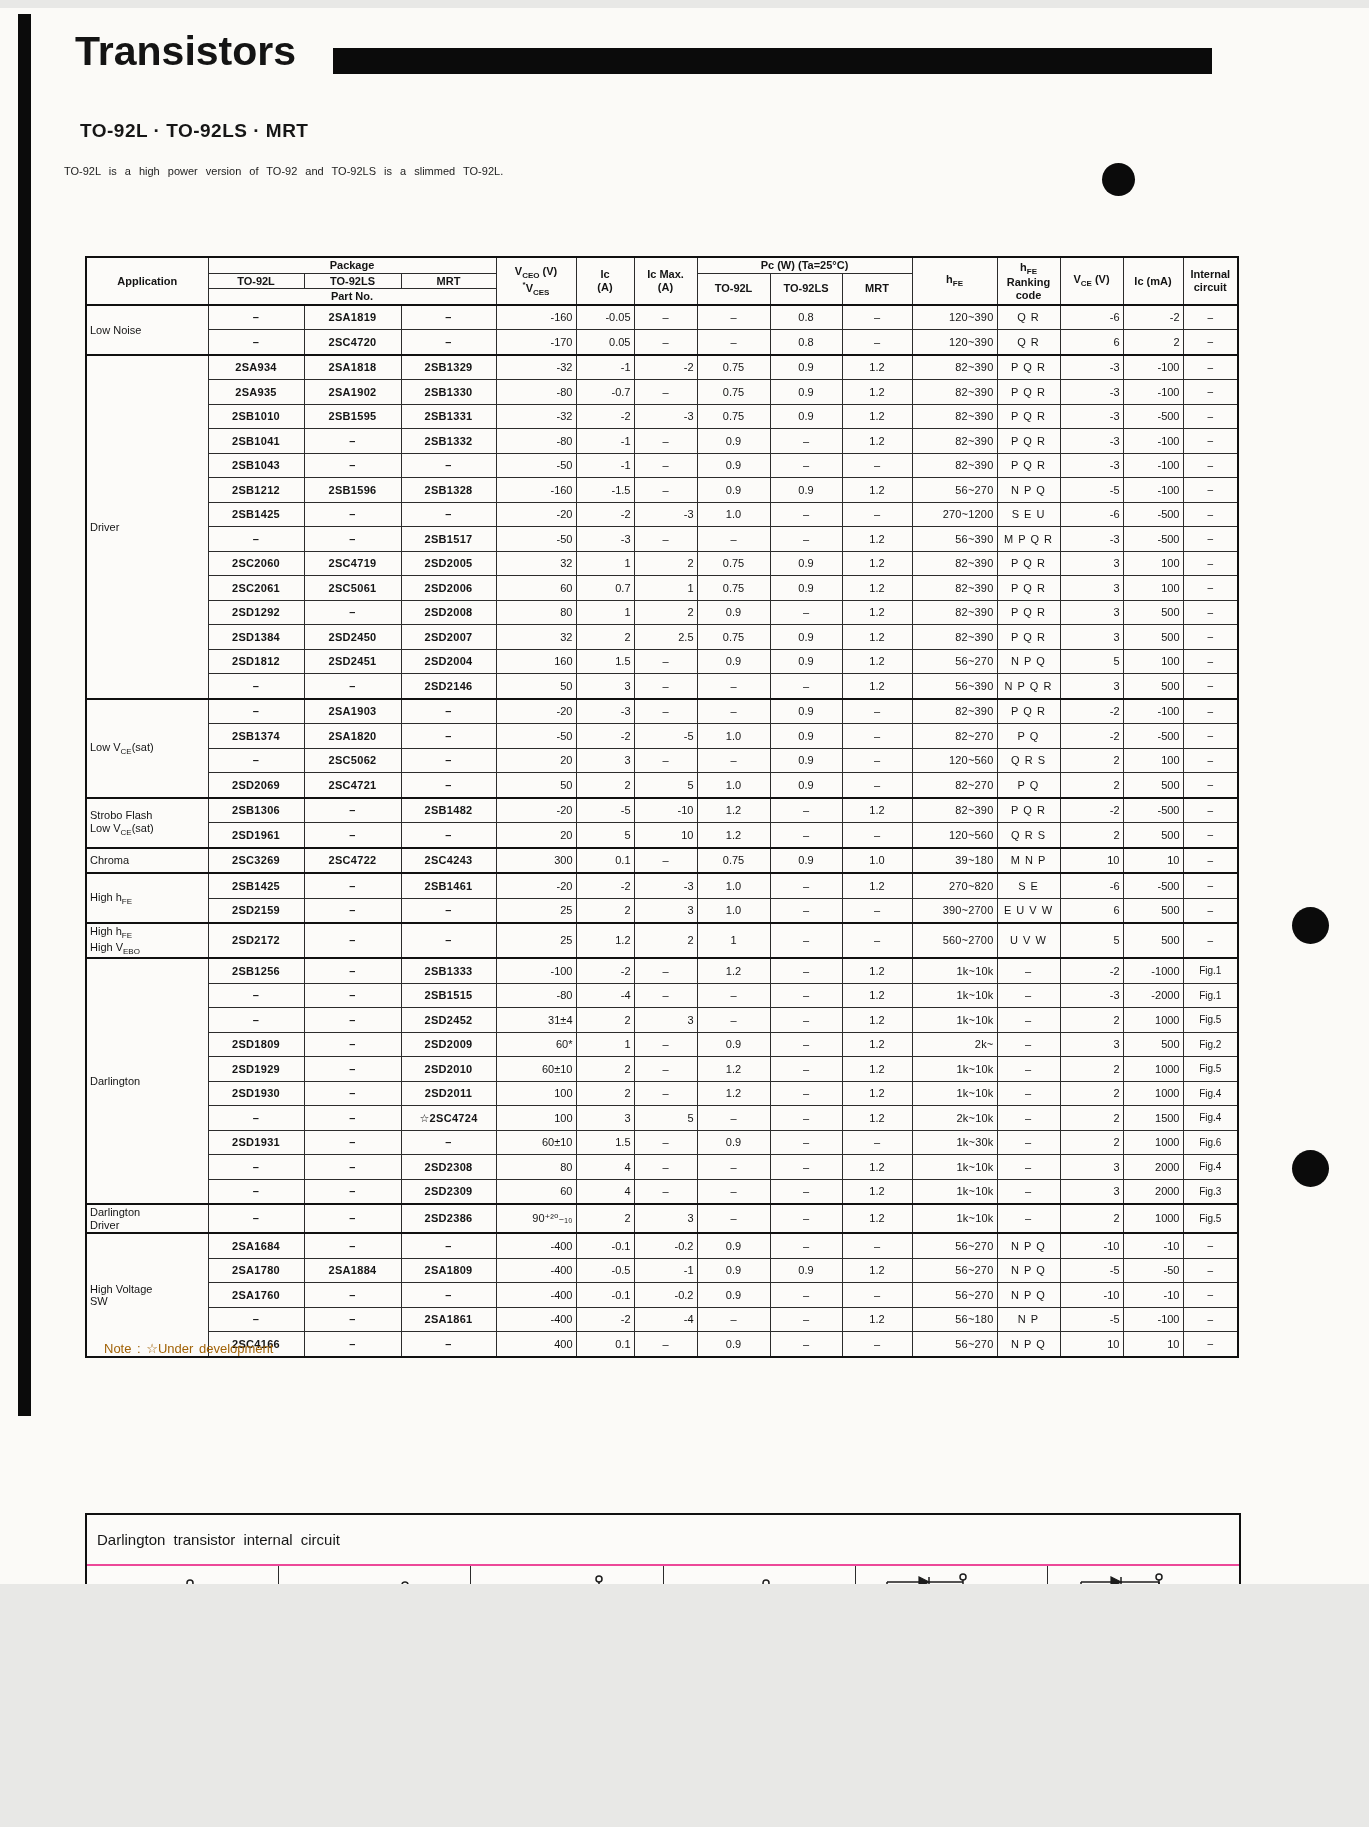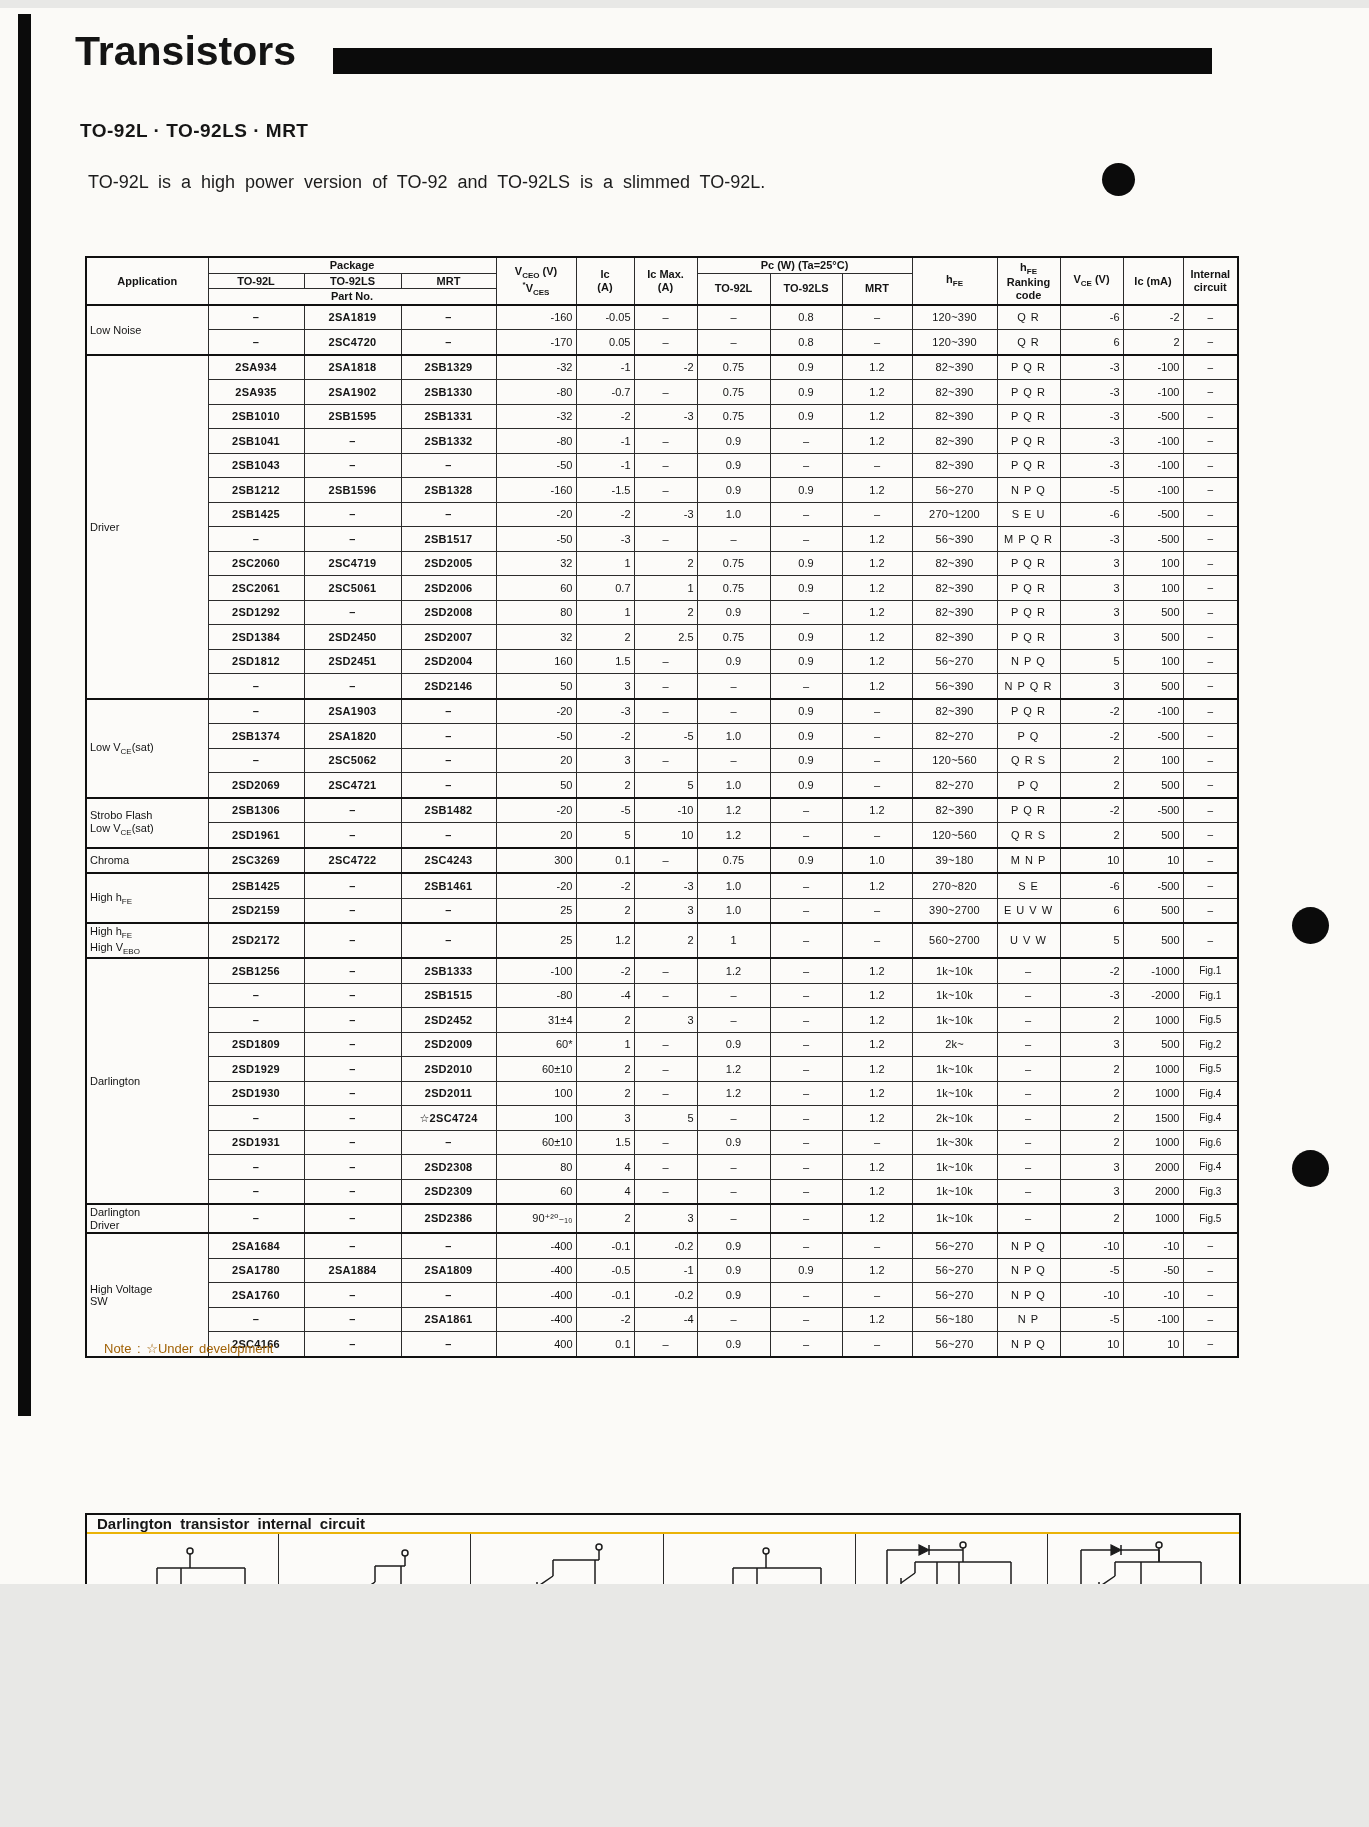--- a/index.html
+++ b/index.html
@@ -23,21 +23,21 @@
   .dot7{left:1294px;top:1779px;width:34px;height:34px;}
 
   .page-title{
     position:absolute;left:75px;top:20px;margin:0;
     font-size:41px;font-weight:600;letter-spacing:0px;color:#141414;
   }
   .section-heading{
     position:absolute;left:80px;top:112px;margin:0;
     font-size:19px;font-weight:bold;letter-spacing:.5px;
   }
-  .desc{position:absolute;left:88px;width:880px;font-size:18px;word-spacing:5px;color:#1c1c1c;}
+  .desc{position:absolute;left:64px;width:880px;font-size:11px;word-spacing:5px;color:#1c1c1c;}
   .desc1{top:146px;}
   .desc2{top:170px;}
 
   
   table.spec{
     position:absolute;left:85px;top:248px;
     border-collapse:collapse;table-layout:fixed;
     border:2.5px solid #101010;
     font-size:11px;background:#fcfbf9;
   }
@@ -57,35 +57,35 @@
   table.spec sup{font-size:8px;}
   table.spec tbody td{height:21.5px;}
   tr.group-start td{border-top:2px solid #101010;}
   td.app{
     text-align:left;padding-left:13px;font-size:11px;
     border-right:1.5px solid #101010;
   }
   td.c0,td.c1,td.c2{text-align:center;font-weight:bold;letter-spacing:.3px;}
   td.c3,td.c4,td.c5,td.c11,td.c12{text-align:right;padding-right:10px;}
   td.c6,td.c7,td.c8,td.c9,td.c10,td.c13{text-align:center;}
-  td.c9{letter-spacing:.2px;}
+  td.c9{letter-spacing:.2px;text-align:right;}
   td.c10{letter-spacing:1px;}
   td.c13{font-size:10px;}
   td.dash{text-align:center;padding-right:3px;color:#222;}
 
   .note{position:absolute;left:104px;top:1320px;font-size:13px;color:#a16207;word-spacing:2px;}
 
   
   .figbox{
     position:absolute;left:85px;top:1505px;width:1152px;
     border:2.5px solid #101010;background:#fcfbf9;
   }
   .figbox-title{
-    border-bottom:2px solid #eab308;
-    font-size:15px;font-weight:bold;padding:0 10px;word-spacing:4px;
+    border-bottom:2px solid #ec4899;
+    font-size:15px;font-weight:normal;padding:16px 10px;word-spacing:4px;
   }
   .figrow{display:flex;}
   .figpanel{
     flex:1 1 0;border-right:1px solid #2c2c2c;
     display:flex;flex-direction:column;align-items:center;
     padding:6px 0 4px 0;
   }
   .figpanel:last-child{border-right:none;}
   .figpanel svg{display:block;}
   .figlabel{font-size:12px;color:#141414;margin-top:2px;}

